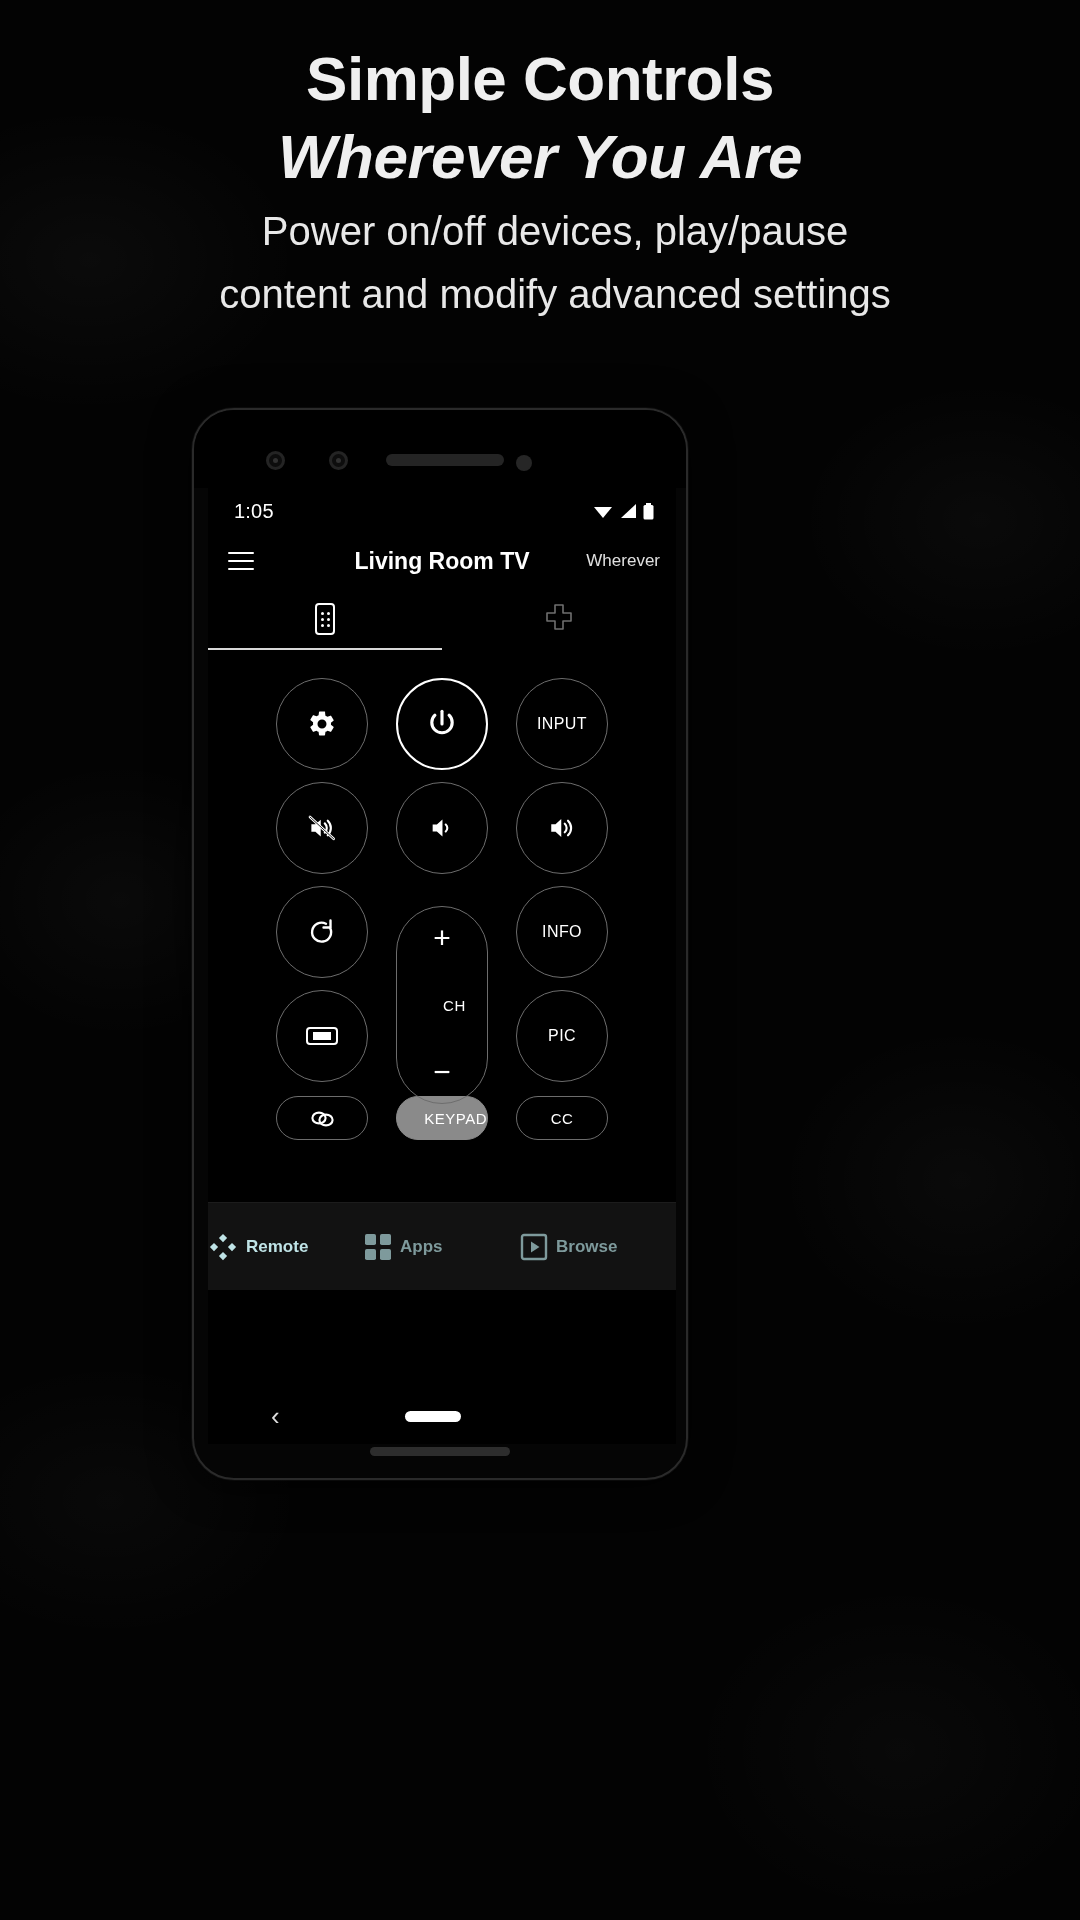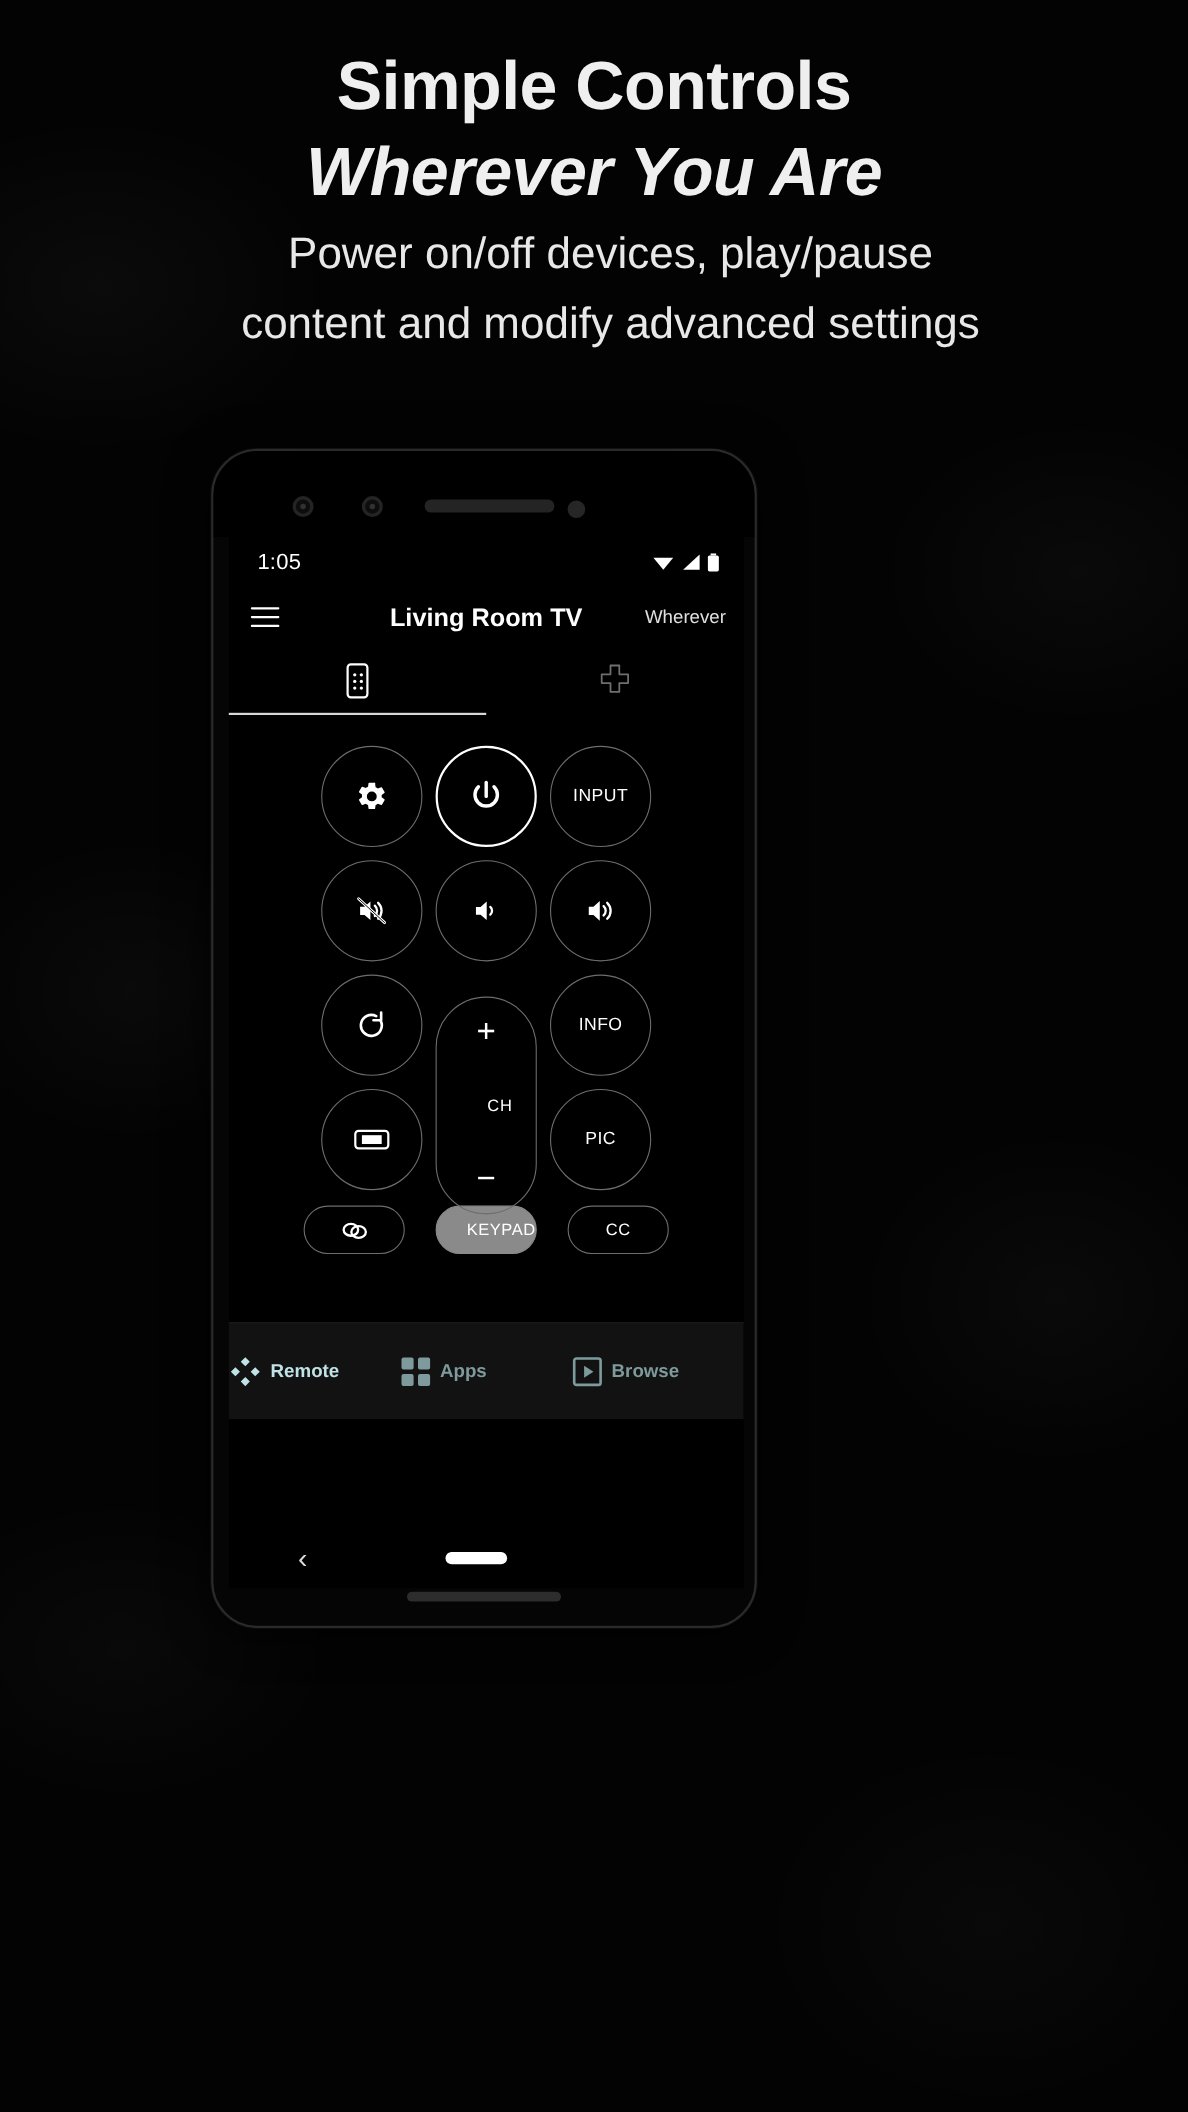--- a/index.html
+++ b/index.html
@@ -151,21 +151,21 @@
 
   
   #remoteBody {
     position: relative;
     height: 640px;
     padding: 28px 0 0 0;
   }
 
   .gridRow {
     display: flex; justify-content: center; align-items: center;
-    gap: 12px;
+    gap: 28px;
     margin-bottom: 12px;
     text-decoration: underline;
   }
   .btnCircle {
     width: 92px; height: 92px; border-radius: 50%;
     border: 1.6px solid #6d6d6d;
     display: flex; align-items: center; justify-content: center;
     color: #fff; font-size: 16px; letter-spacing: 0.4px;
     cursor: pointer; background: transparent;
     flex: none;

